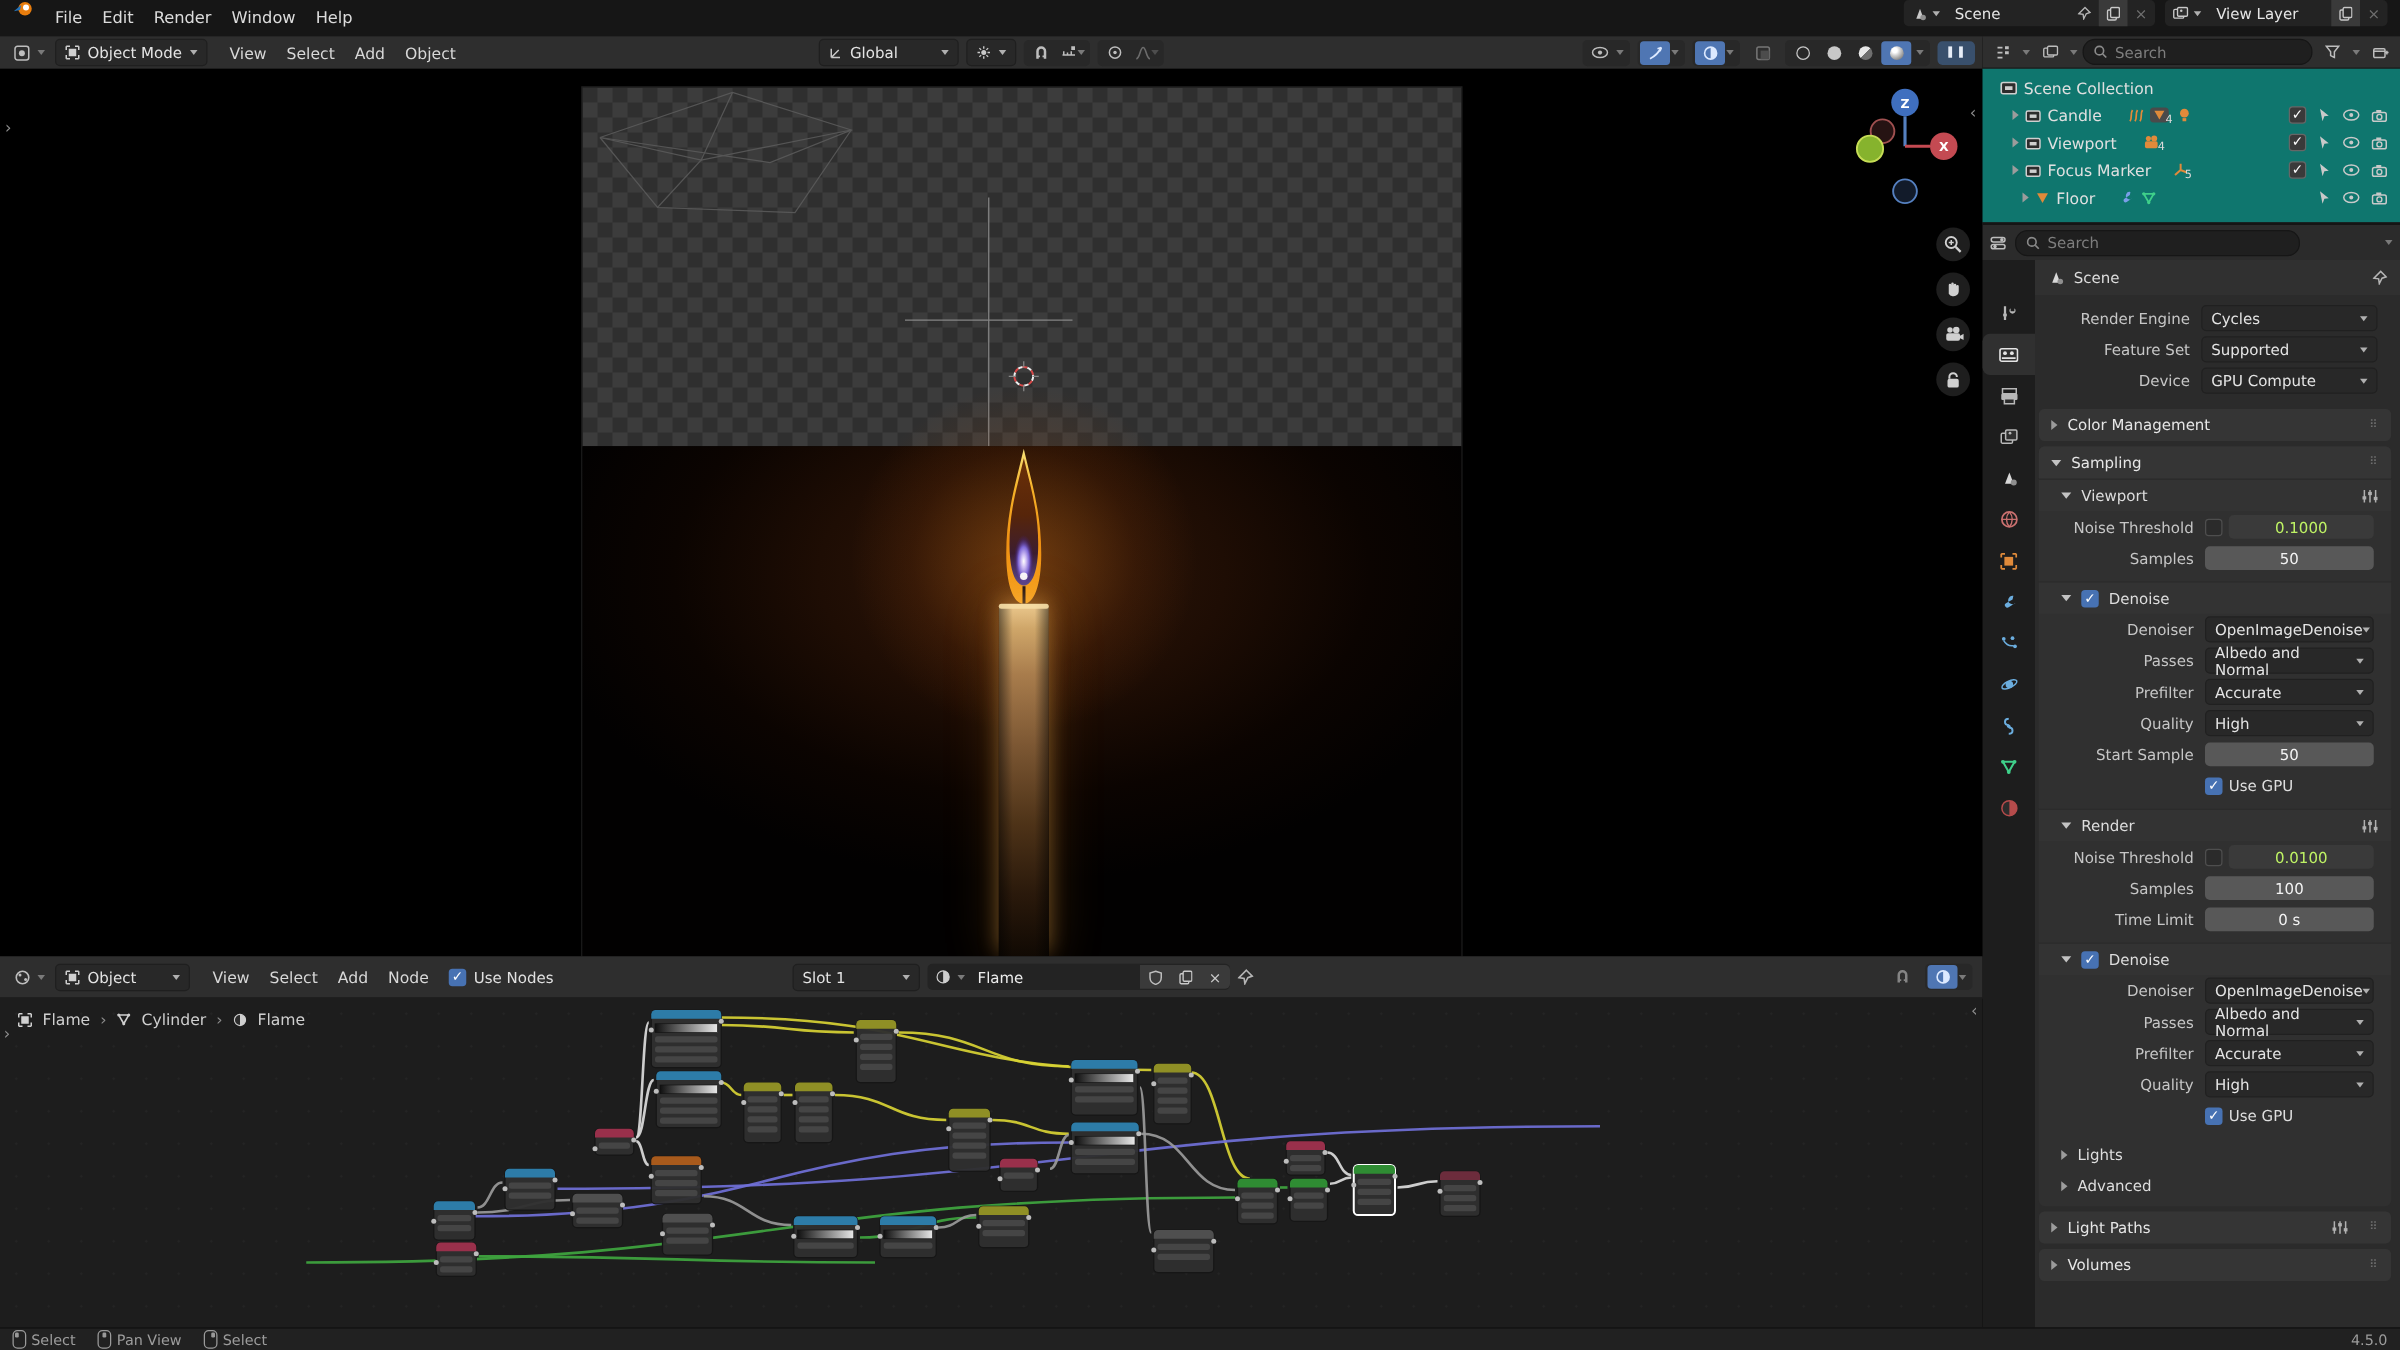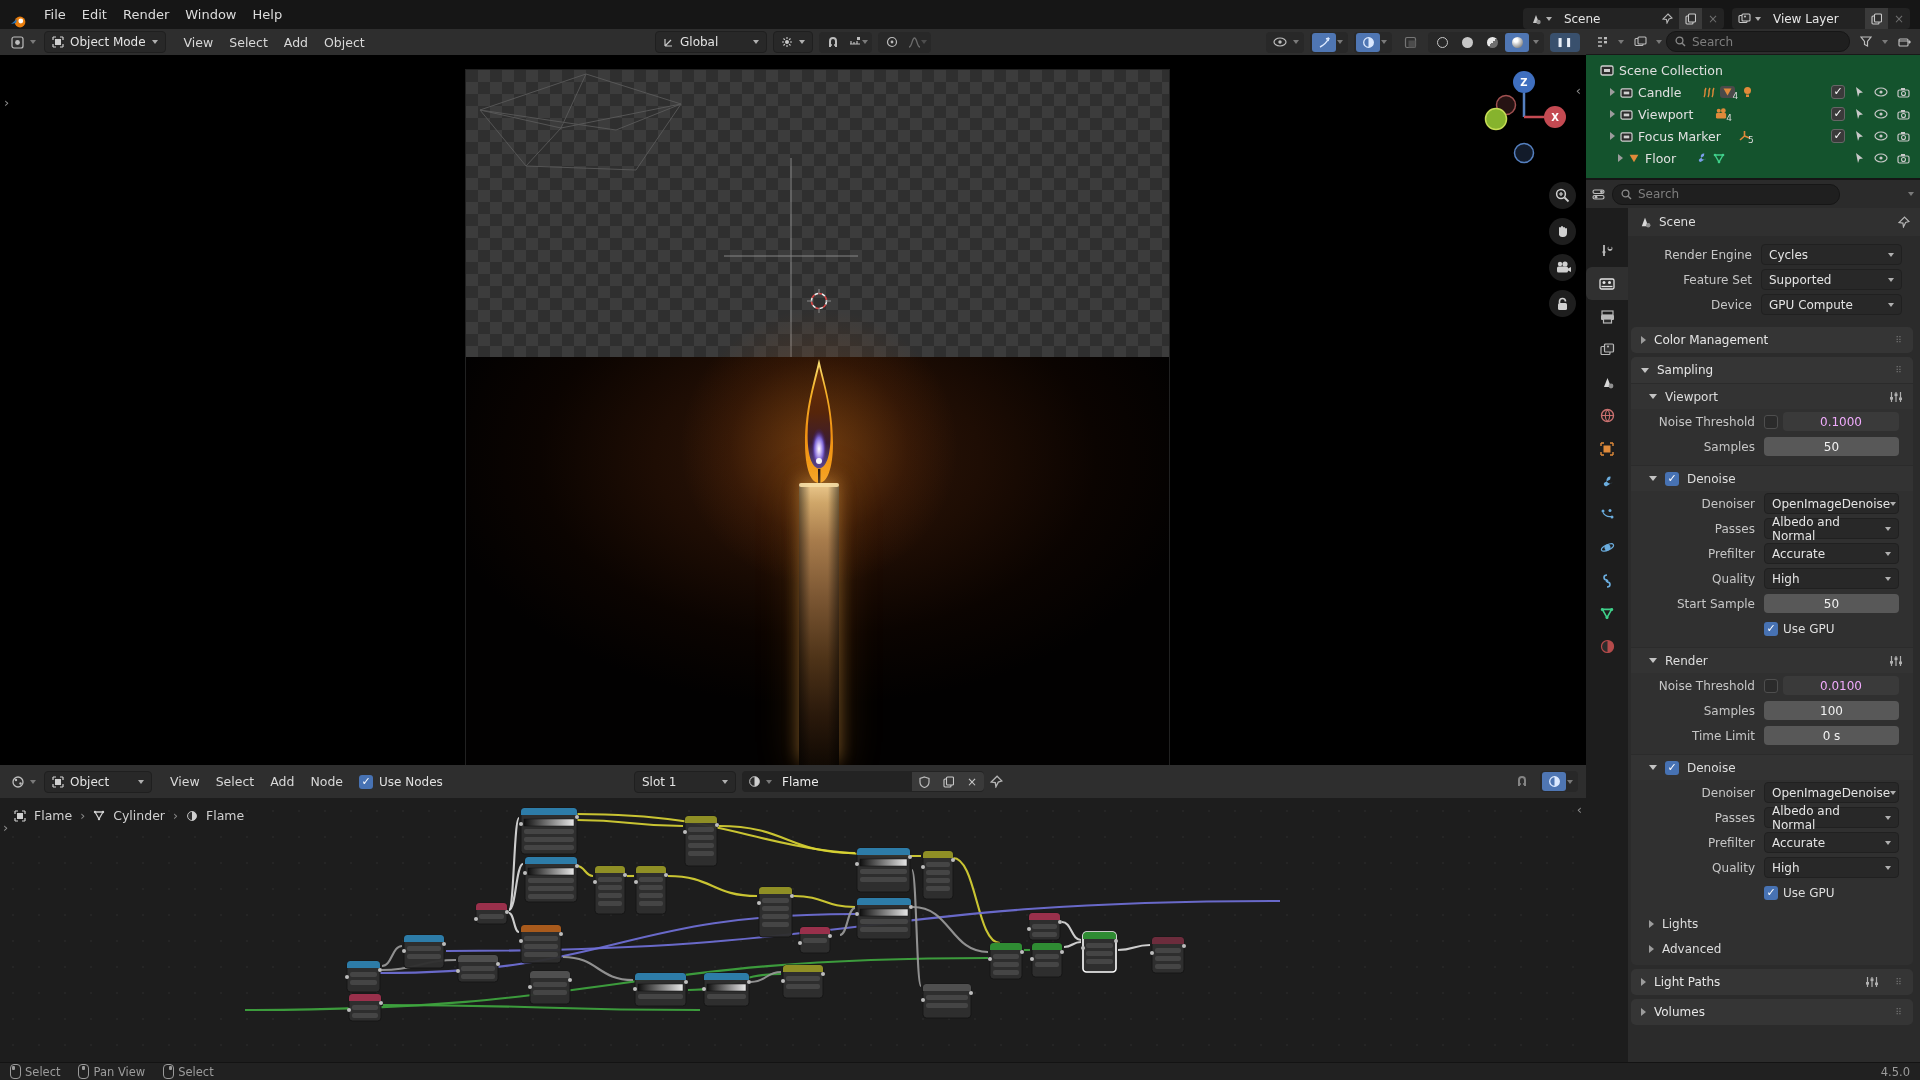--- a/index.html
+++ b/index.html
@@ -1,20 +1,20 @@
 <!DOCTYPE html>
 <html><head>
 <meta charset="utf-8">
 <style>
   html,body{margin:0;padding:0;width:1920px;height:1080px;overflow:hidden;background:#000;
     font-family:"DejaVu Sans","Liberation Sans",sans-serif;font-size:12px;color:#d6d6d6;
     -webkit-font-smoothing:antialiased}
   .abs{position:absolute}
   
-  #topbar{left:0;top:0;width:1920px;height:29px;background:#161616;display:flex;align-items:flex-end;border-bottom:1px solid #0e0e0e}
+  #topbar{left:0;top:0;width:1920px;height:29px;background:#161616;display:flex;align-items:flex-start;border-bottom:1px solid #0e0e0e}
   .menu-item{padding:0 8px;font-size:13px;color:#dcdcdc;height:100%;display:flex;align-items:center;cursor:default}
   .ws-tabs{display:flex;align-items:center;margin-left:26px;gap:2px}
   .ws-tab{padding:4px 10px;font-size:13px;color:#9b9b9b;border-radius:5px 5px 0 0}
   .ws-tab.active{background:#3a3a3a;color:#f1f1f1}
   .id-widget{display:flex;align-items:center;background:#232323;border-radius:4px;height:21px;margin-left:8px}
   .id-widget .seg{padding:0 6px;display:flex;align-items:center;gap:4px;height:100%}
   .id-widget .name{font-size:12px;color:#e6e6e6;min-width:86px}
   .caret{width:0;height:0;border-left:3.5px solid transparent;border-right:3.5px solid transparent;border-top:4px solid #b0b0b0;display:inline-block}
   .caret.dim{border-top-color:#7a7a7a}
   
@@ -45,40 +45,40 @@
     background:linear-gradient(90deg,rgba(0,0,0,.5),rgba(0,0,0,0) 28%,rgba(0,0,0,0) 72%,rgba(0,0,0,.5)),
     linear-gradient(180deg,#ecc98e 0%,#cfa669 7%,#a87c4c 20%,#7c5733 40%,#4e3318 62%,#2a190b 82%,#100903 100%);
     box-shadow:0 -5px 16px rgba(250,180,80,.4),0 0 44px rgba(235,140,40,.22)}
   #candle-body::before{content:"";position:absolute;left:0;top:0;width:100%;height:4px;border-radius:3px;background:#f6dda4;opacity:.9}
   .vp-overlay-text{left:10px;top:14px;line-height:18px;font-size:12.5px;font-weight:bold;color:#e3e3e3;text-shadow:0 1px 2px #000}
   .vp-overlay-text div{white-space:nowrap}
   .edge-arrow{color:#8e8e8e;font-size:13px}
   .nav-btn{width:27px;height:27px;border-radius:50%;background:rgba(40,40,40,.75);display:flex;align-items:center;justify-content:center;margin-top:9px}
   
   #ol-header{left:1586px;top:29px;width:334px;height:26px;display:flex;align-items:center;background:#2e2e2e;border-bottom:1px solid #191919;padding:0 4px;gap:4px;box-sizing:border-box}
-  #outliner{left:1586px;top:55px;width:334px;height:123px;background:#14532d;padding-top:4px;box-sizing:border-box}
+  #outliner{left:1586px;top:55px;width:334px;height:123px;background:#0f766e;padding-top:4px;box-sizing:border-box}
   .search{display:flex;align-items:center;background:#1f1f1f;border:1px solid #161616;border-radius:10px;height:19px;padding:0 8px;gap:6px;color:#7e7e7e;flex:1}
   .ol-row{display:flex;align-items:center;height:22px;padding-left:8px;font-size:12.5px;color:#e0e0e0;gap:5px}
   .ol-right{margin-left:auto;display:flex;align-items:center;gap:9px;padding-right:10px}
   .badge{font-size:9px;color:#dadada;margin-left:-3px;margin-top:7px}
   .tri-r{width:0;height:0;border-top:4px solid transparent;border-bottom:4px solid transparent;border-left:5px solid #9c9c9c;display:inline-block;flex:none}
   .tri-d{width:0;height:0;border-left:4px solid transparent;border-right:4px solid transparent;border-top:5px solid #c3c3c3;display:inline-block;flex:none}
   
   #props-head{left:1586px;top:178px;width:334px;height:30px;background:#2b2b2b;display:flex;align-items:center;padding:0 6px;gap:6px;box-sizing:border-box;border-top:2px solid #151515}
   #props-tabs{left:1586px;top:208px;width:42px;height:854px;background:#1d1d1d;display:flex;flex-direction:column;align-items:center;padding-top:26px;box-sizing:border-box}
   .ptab{width:42px;height:33px;display:flex;align-items:center;justify-content:center}
   .ptab.active{background:#303030;border-radius:6px 0 0 6px}
   #props-bc{left:1628px;top:208px;width:292px;height:28px;background:#303030;display:flex;align-items:center;padding:0 10px;gap:7px;box-sizing:border-box;color:#dedede}
   #props-content{left:1628px;top:236px;width:292px;height:826px;background:#2b2b2b;box-sizing:border-box;padding:6px 4px 0 0;overflow:hidden}
   .prow{display:flex;align-items:center;height:25px;padding-right:14px}
   .plabel{width:124px;text-align:right;padding-right:9px;color:#c6c6c6;flex:none;font-size:12px;white-space:nowrap}
   .pfield{flex:1;display:flex;align-items:center;gap:5px;min-width:0}
   .pdd{flex:1;background:#282828;border:1px solid #202020;border-radius:4px;height:19px;display:flex;align-items:center;padding:0 7px;color:#e4e4e4;justify-content:space-between;min-width:0}
   .pnum{flex:1;background:#585858;border-radius:4px;height:19px;display:flex;align-items:center;justify-content:center;color:#f2f2f2}
-  .pnum.dis{background:#3a3a3a;color:#f0abfc}
+  .pnum.dis{background:#3a3a3a;color:#bef264}
   .panel{background:#303030;border-radius:5px;margin:4px 3px 4px 3px;overflow:hidden}
   .panel-h{display:flex;align-items:center;height:26px;padding:0 10px;gap:8px;color:#e6e6e6;background:#353535}
   .grip{margin-left:auto;color:#6e6e6e;font-size:9px;letter-spacing:1px}
   .sub-h{display:flex;align-items:center;height:25px;padding:0 10px 0 18px;gap:8px;color:#dedede;background:#333333;border-top:1px solid #2b2b2b}
   .slider-ic{margin-left:auto}
   
   #node-canvas{left:0;top:798px;width:1586px;height:264px;background:#1d1d1d;
     background-image:radial-gradient(#252525 1px,transparent 1px);background-size:26px 26px;overflow:hidden}
   #sh-bc{left:14px;top:10px;display:flex;align-items:center;gap:8px;color:#cfcfcf;font-size:12.5px}
   

